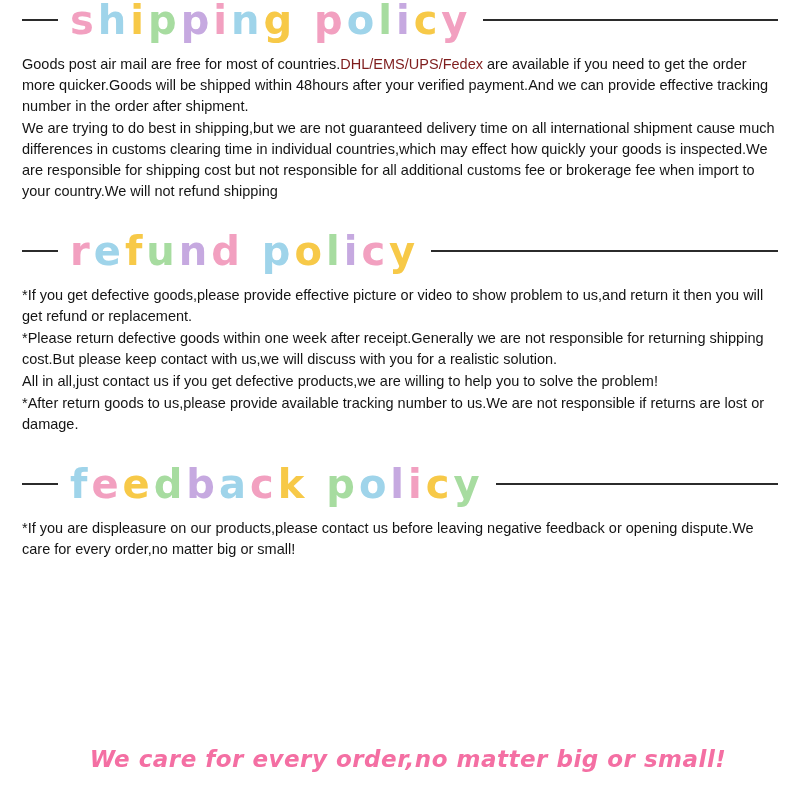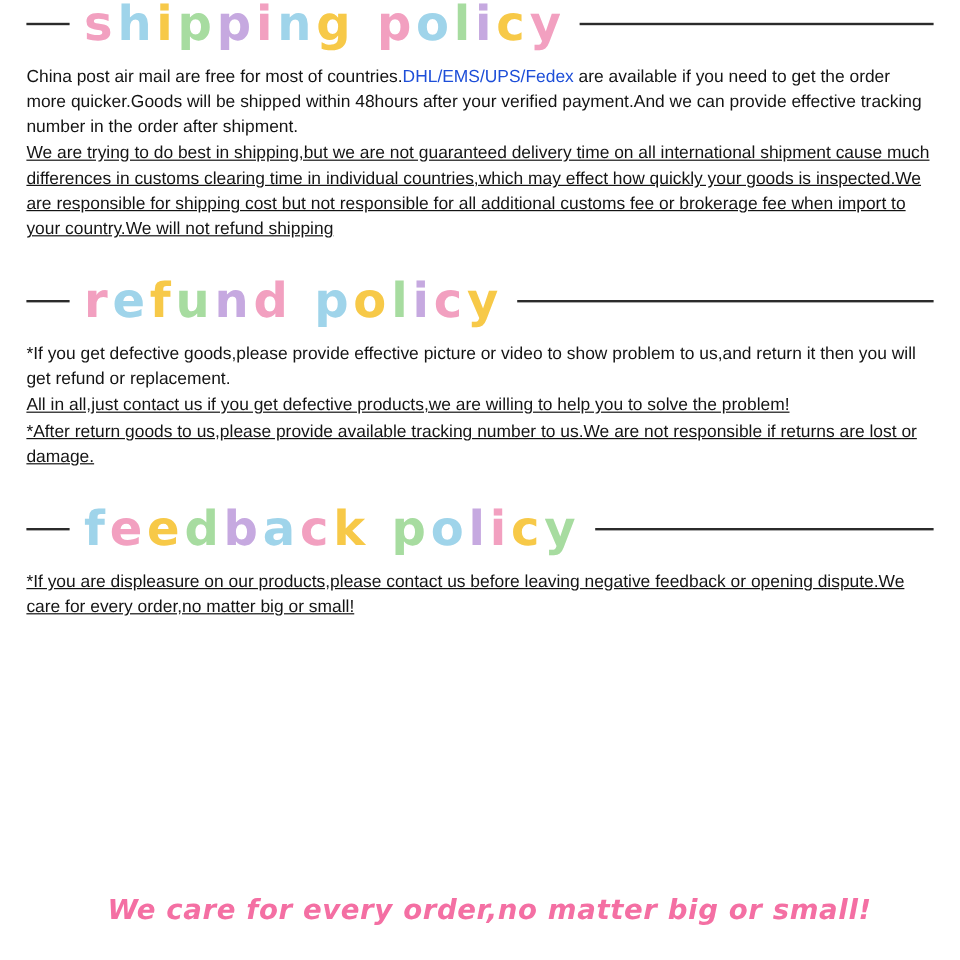--- a/index.html
+++ b/index.html
@@ -53,24 +53,24 @@
   .body-block {
     font-size: 14.5px;
     line-height: 1.45;
     color: #141414;
     margin-top: 14px;
   }
   .body-block p {
     margin: 0 0 1px 0;
   }
   .hl-red {
-    color: #1d4ed8;
+    color: #7f1d1d;
   }
 
-  .para-gap { margin-top: 9px; text-decoration: underline; }
+  .para-gap { margin-top: 9px; }
 
   
   .footer {
     position: absolute;
     left: 16px;
     right: 0;
     bottom: 28px;
     text-align: center;
     font-family: "DejaVu Sans", sans-serif;
     font-style: italic;
@@ -90,33 +90,34 @@
 
 <div class="page">
 
   <div class="sec-shipping">
     <div class="heading-row">
       <div class="rule left"></div>
       <div class="bubble-title"><span style="color: rgb(242, 160, 192);">s</span><span style="color: rgb(159, 212, 234);">h</span><span style="color: rgb(247, 201, 72);">i</span><span style="color: rgb(167, 220, 160);">p</span><span style="color: rgb(198, 169, 224);">p</span><span style="color: rgb(242, 160, 192);">i</span><span style="color: rgb(159, 212, 234);">n</span><span style="color: rgb(247, 201, 72);">g</span><span>&nbsp;</span><span style="color: rgb(242, 160, 192);">p</span><span style="color: rgb(159, 212, 234);">o</span><span style="color: rgb(167, 220, 160);">l</span><span style="color: rgb(198, 169, 224);">i</span><span style="color: rgb(247, 201, 72);">c</span><span style="color: rgb(242, 160, 192);">y</span></div>
       <div class="rule right"></div>
     </div>
     <div class="body-block">
-        <p><span>China post air mail are free for most of countries.</span><span class="hl-red">DHL/EMS/UPS/Fedex</span><span> are available if you need to get the order more quicker.Goods will be shipped within 48hours after your verified payment.And we can provide effective tracking number in the order after shipment.</span></p>
+        <p><span>Goods post air mail are free for most of countries.</span><span class="hl-red">DHL/EMS/UPS/Fedex</span><span> are available if you need to get the order more quicker.Goods will be shipped within 48hours after your verified payment.And we can provide effective tracking number in the order after shipment.</span></p>
         <p class="para-gap"><span>We are trying to do best in shipping,but we are not guaranteed delivery time on all international shipment cause much differences in customs clearing time in individual countries,which may effect how quickly your goods is inspected.We are responsible for shipping cost but not responsible for all additional customs fee or brokerage fee when import to your country.We will not refund shipping</span></p>
       </div>
   </div>
 
   <div class="sec-refund">
     <div class="heading-row">
       <div class="rule left"></div>
       <div class="bubble-title"><span style="color: rgb(242, 160, 192);">r</span><span style="color: rgb(159, 212, 234);">e</span><span style="color: rgb(247, 201, 72);">f</span><span style="color: rgb(167, 220, 160);">u</span><span style="color: rgb(198, 169, 224);">n</span><span style="color: rgb(242, 160, 192);">d</span><span>&nbsp;</span><span style="color: rgb(159, 212, 234);">p</span><span style="color: rgb(247, 201, 72);">o</span><span style="color: rgb(167, 220, 160);">l</span><span style="color: rgb(198, 169, 224);">i</span><span style="color: rgb(242, 160, 192);">c</span><span style="color: rgb(247, 201, 72);">y</span></div>
       <div class="rule right"></div>
     </div>
     <div class="body-block">
         <p><span>*If you get defective goods,please provide effective picture or video to show problem to us,and  return it then you will get refund or replacement.</span></p>
+        <p class="para-gap"><span> *Please return defective goods within one week after receipt.Generally we are not responsible for returning  shipping cost.But please keep contact with us,we will discuss with you for a realistic solution.</span></p>
         <p class="para-gap"><span> All in all,just contact us if you get defective products,we are willing to help you to solve the problem!</span></p>
         <p class="para-gap"><span> *After return goods to us,please provide available tracking number to us.We are not responsible if returns are lost or damage.</span></p>
       </div>
   </div>
 
   <div class="sec-feedback">
     <div class="heading-row">
       <div class="rule left"></div>
       <div class="bubble-title"><span style="color: rgb(159, 212, 234);">f</span><span style="color: rgb(242, 160, 192);">e</span><span style="color: rgb(247, 201, 72);">e</span><span style="color: rgb(167, 220, 160);">d</span><span style="color: rgb(198, 169, 224);">b</span><span style="color: rgb(159, 212, 234);">a</span><span style="color: rgb(242, 160, 192);">c</span><span style="color: rgb(247, 201, 72);">k</span><span>&nbsp;</span><span style="color: rgb(167, 220, 160);">p</span><span style="color: rgb(159, 212, 234);">o</span><span style="color: rgb(198, 169, 224);">l</span><span style="color: rgb(242, 160, 192);">i</span><span style="color: rgb(247, 201, 72);">c</span><span style="color: rgb(167, 220, 160);">y</span></div>
       <div class="rule right"></div>

